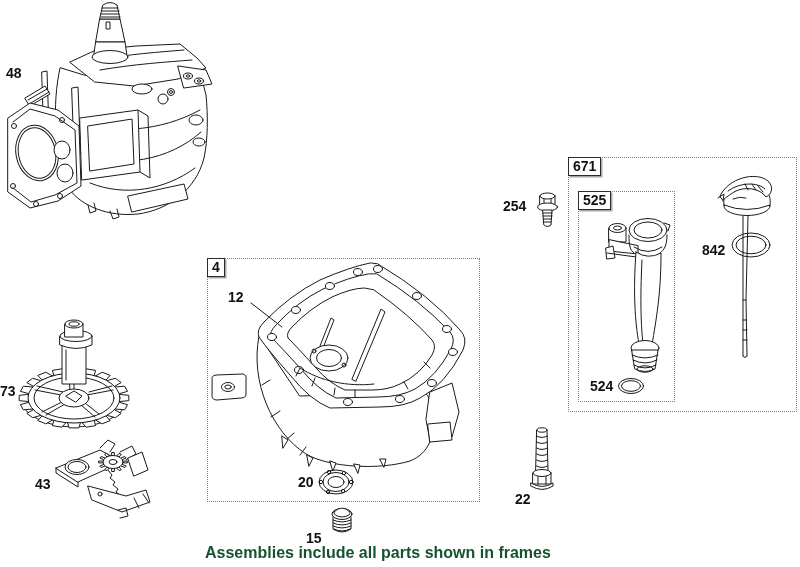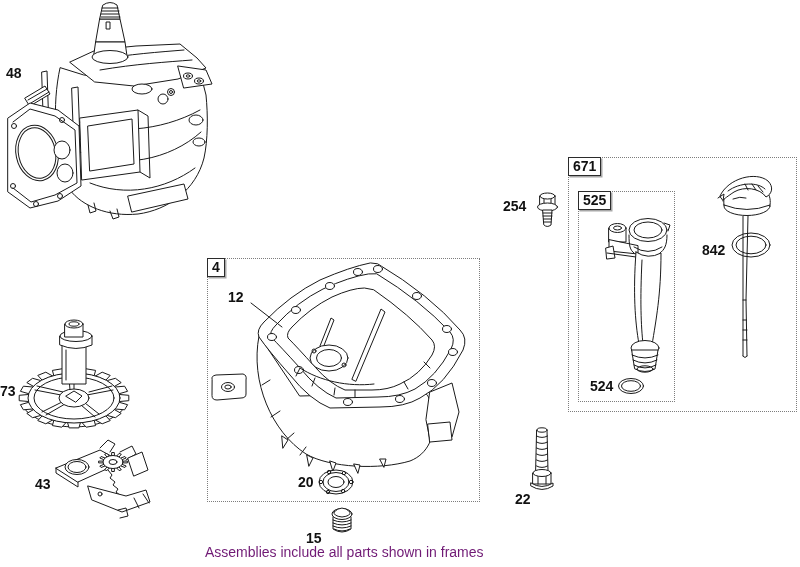--- a/index.html
+++ b/index.html
@@ -14,21 +14,21 @@
   svg.art .teeth polygon{fill:#ffffff;stroke:#1a1a1a;stroke-width:1;}
   
   .frame{position:absolute;border:1px dotted #7d7d7d;background:transparent;z-index:1;}
   .frame-label{
     position:absolute;left:-1px;top:-1px;background:#fff;border:1px solid #2b2b2b;
     padding:0 4px;font-size:14px;line-height:17px;font-weight:bold;color:#111;
     box-shadow:1.5px 1.5px 0 rgba(60,60,60,.45);z-index:3;
   }
   
   .plabel{position:absolute;font-size:14px;line-height:15px;color:#111;z-index:4;font-weight:bold;}
-  .caption{position:absolute;font-size:14px;color:#701a75;z-index:4;}
+  .caption{position:absolute;font-size:16px;color:#14532d;z-index:4;font-weight:bold;}
 </style>
 </head>
 <body>
 
 <div id="stage">
 
   <div class="frame" style="left:207px;top:258px;width:271px;height:242px;">
     <div class="frame-label">
       <span>4</span>
     </div>

